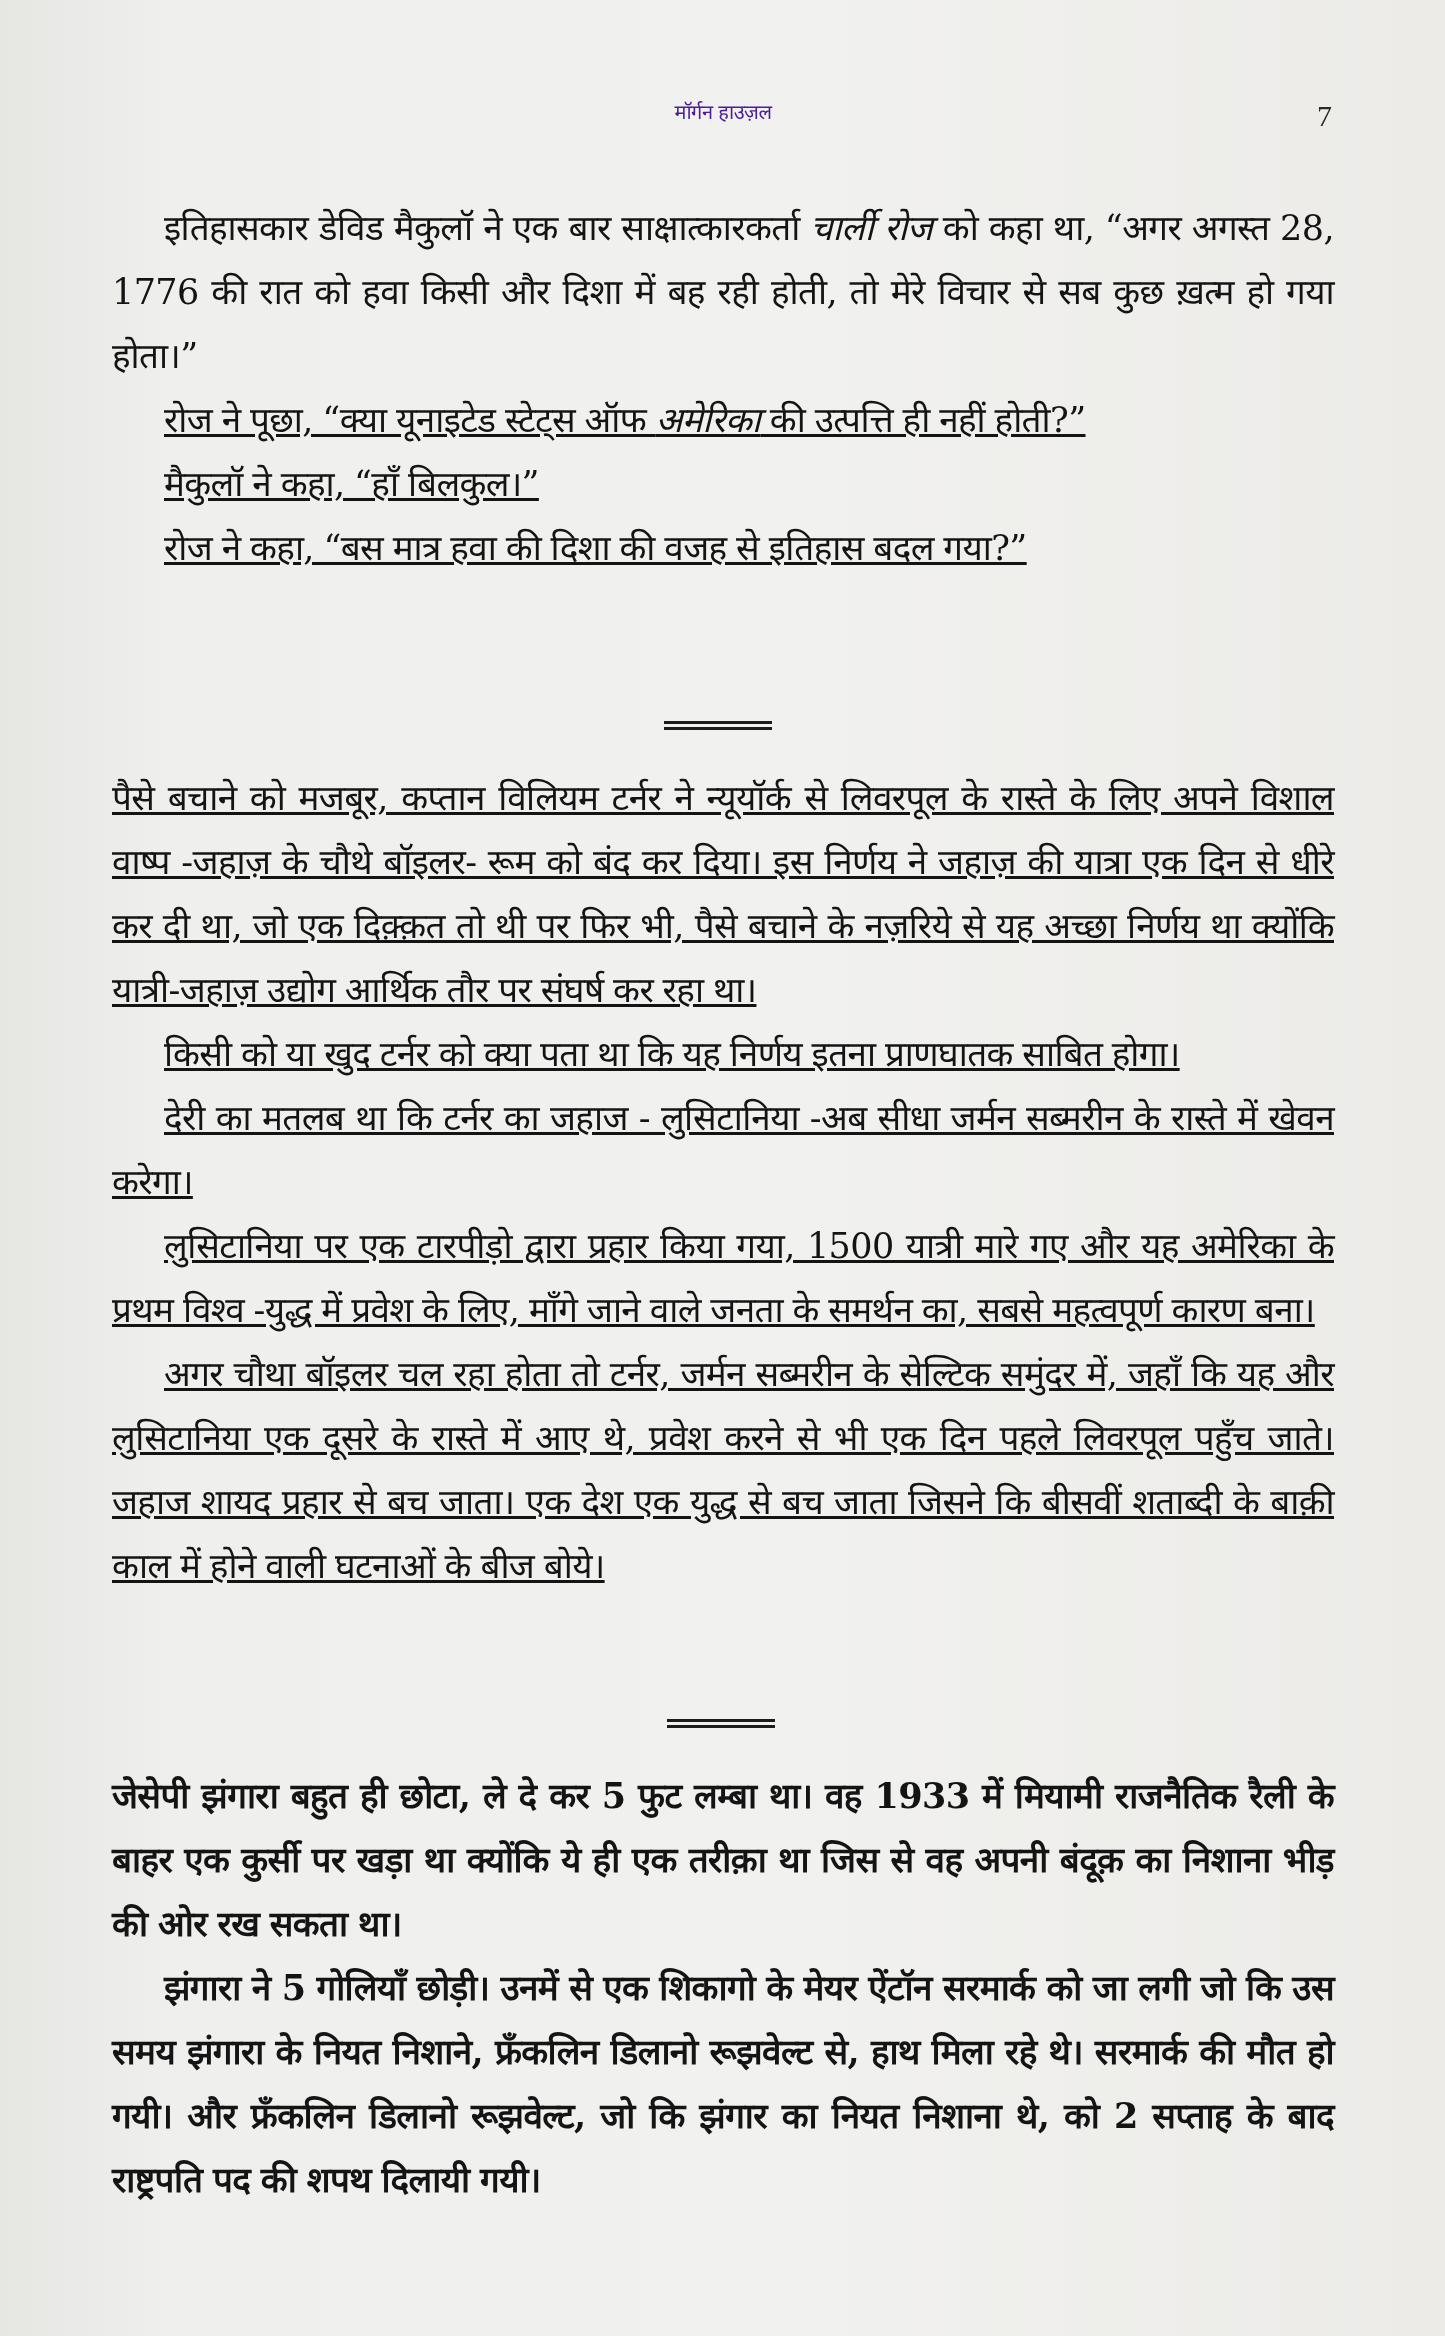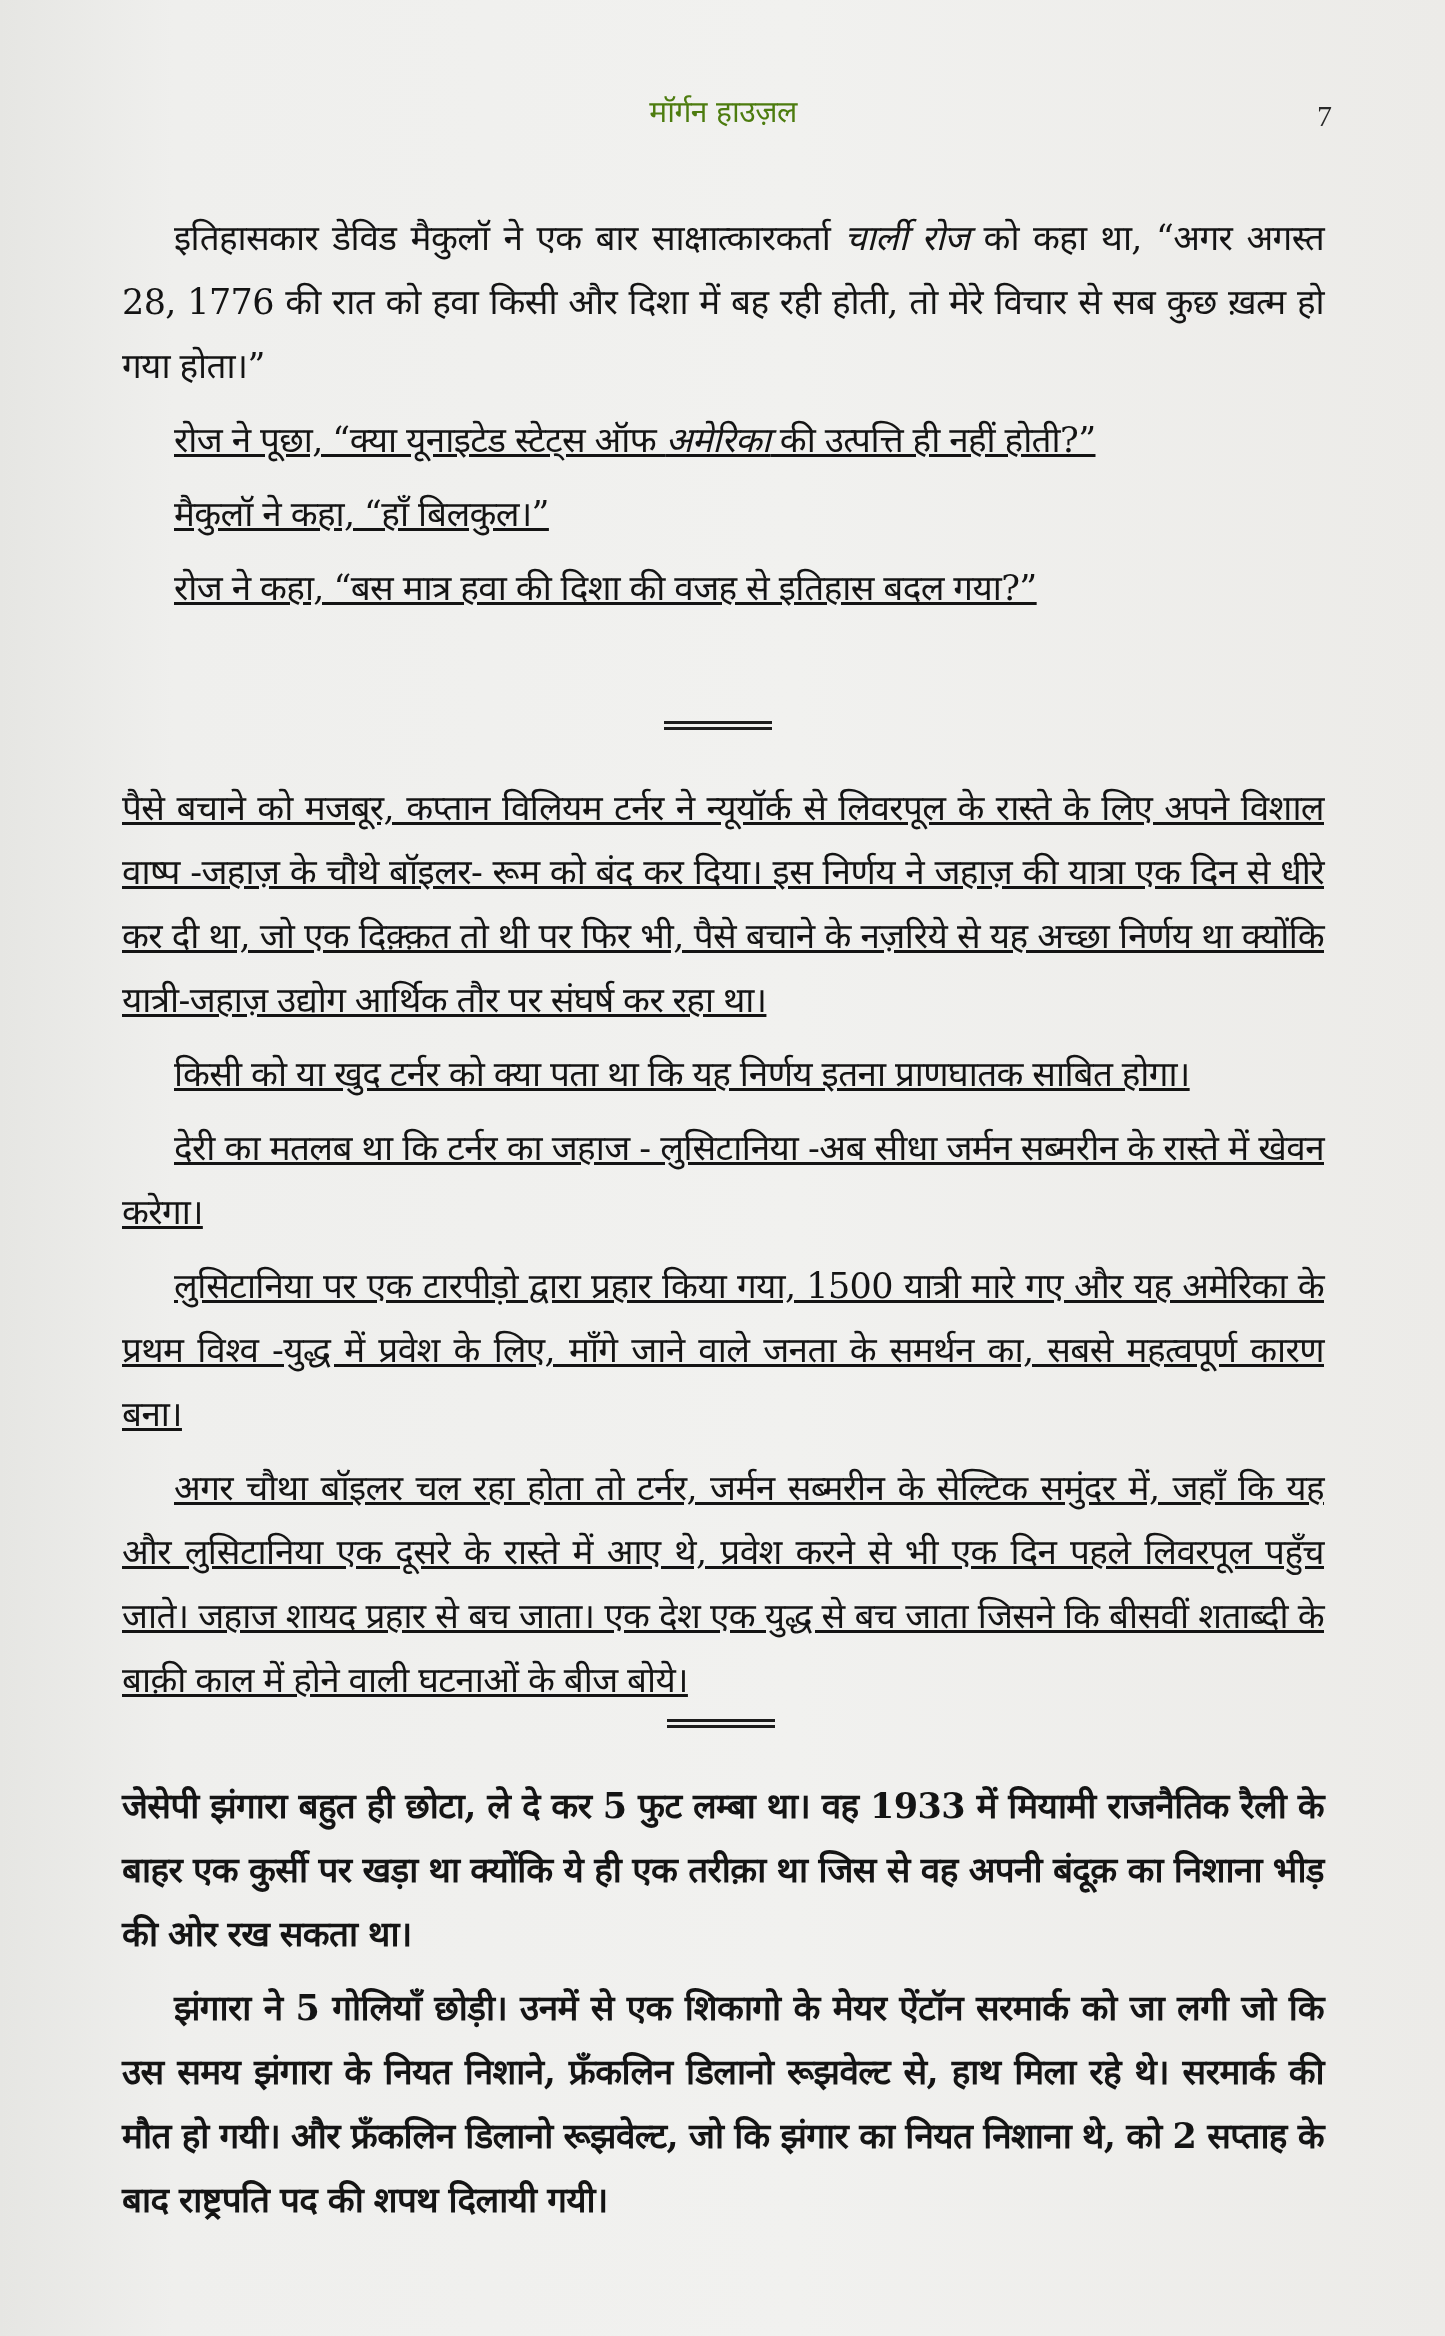--- a/index.html
+++ b/index.html
@@ -28,41 +28,41 @@
       top: 92px;
       left: 0;
       width: 1222px;
       height: 40px;
     }
     .header-title {
       position: absolute;
       left: 0;
       right: 0;
       text-align: center;
-      font-size: 30px;
+      font-size: 20px;
       line-height: 40px;
       letter-spacing: -0.5px;
-      color: #4d7c0f;
+      color: #4c1d95;
     }
     .page-number {
       position: absolute;
       right: 2px;
       top: 4px;
       font-size: 30px;
       line-height: 40px;
       color: #2a2a2a;
       font-family: "Liberation Serif", serif;
     }
     .section {
       position: absolute;
       left: 0;
       width: 1222px;
     }
     p.para {
-      margin: 10px;
+      margin: 0;
       font-size: 35px;
       line-height: 64px;
       text-align: justify;
       text-align-last: left;
       letter-spacing: -0.6px;
       word-spacing: -1px;
     }
     p.para.indent {
       text-indent: 52px;
     }

